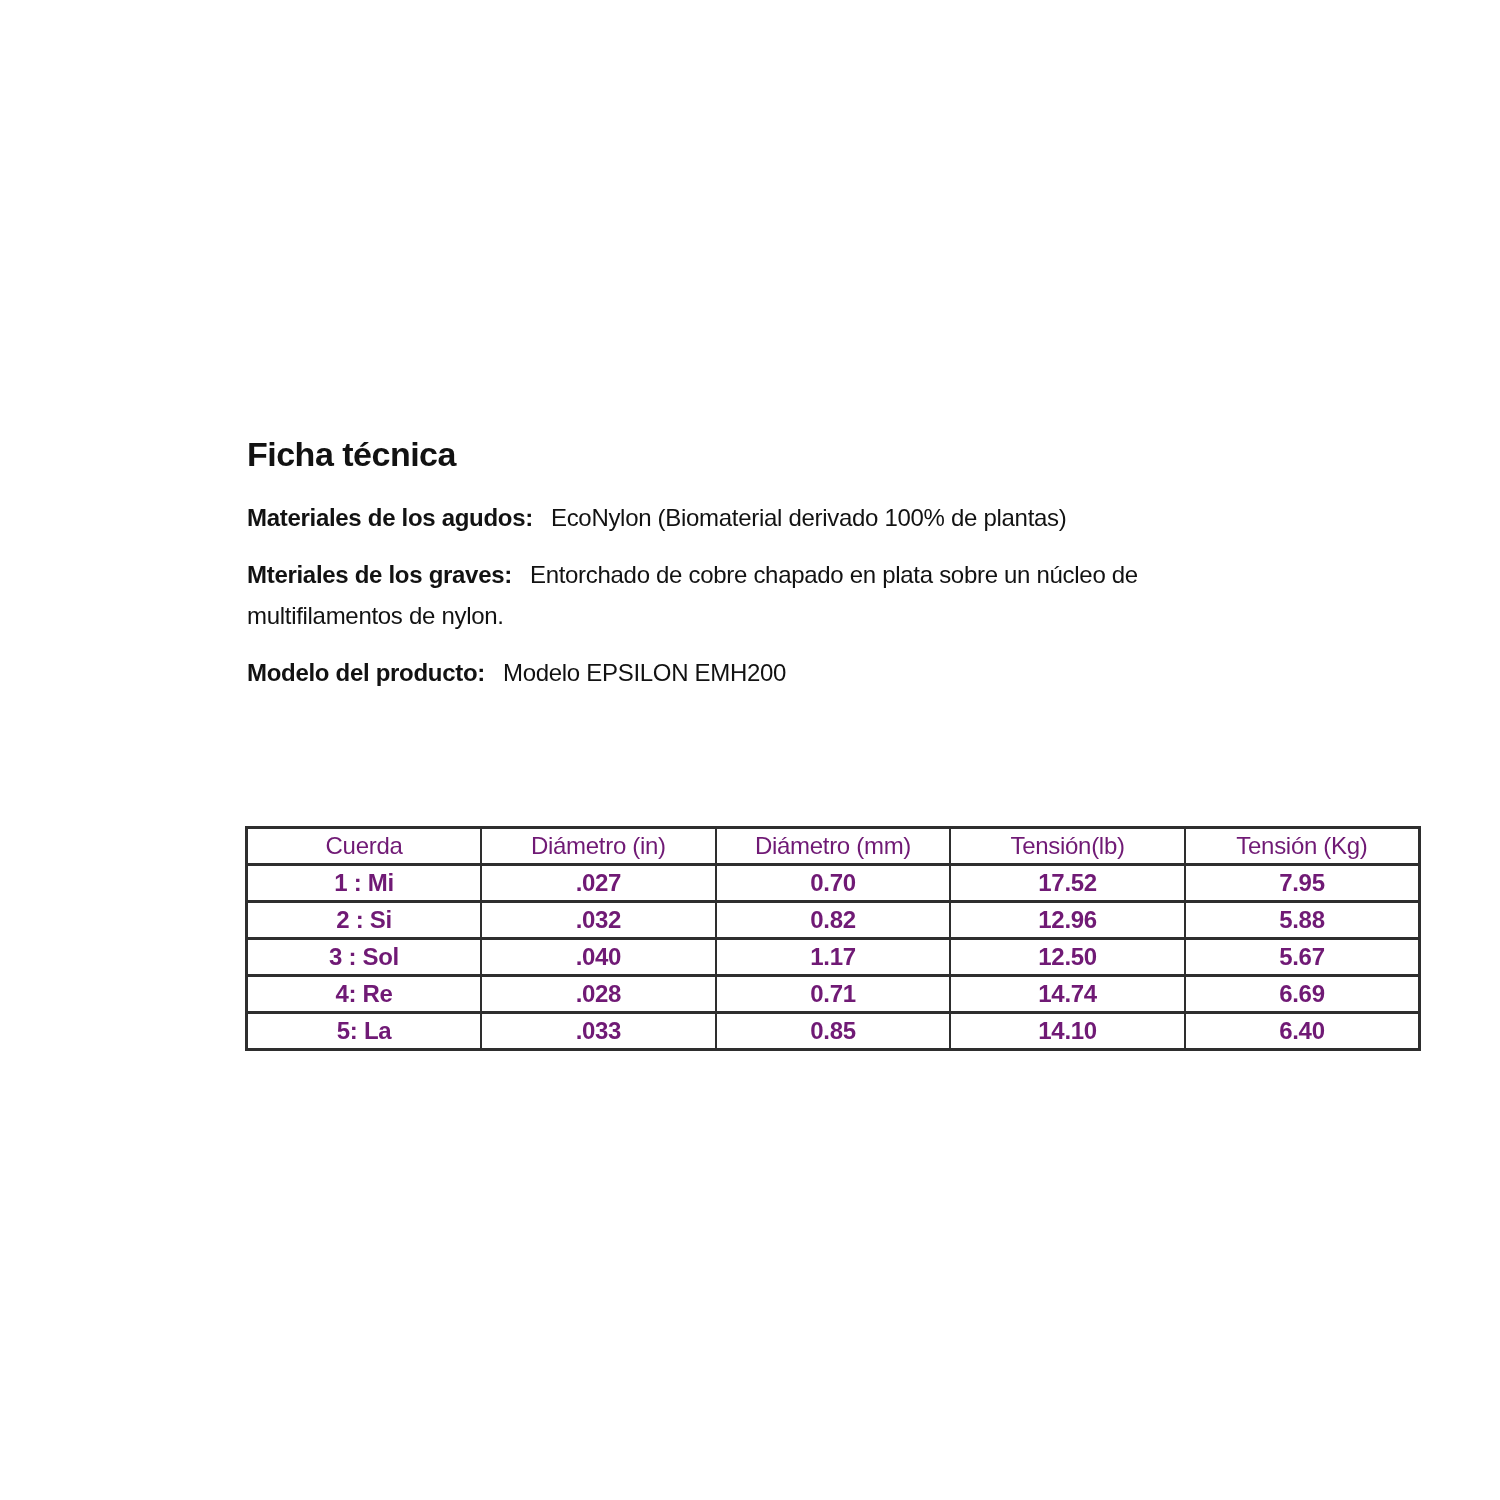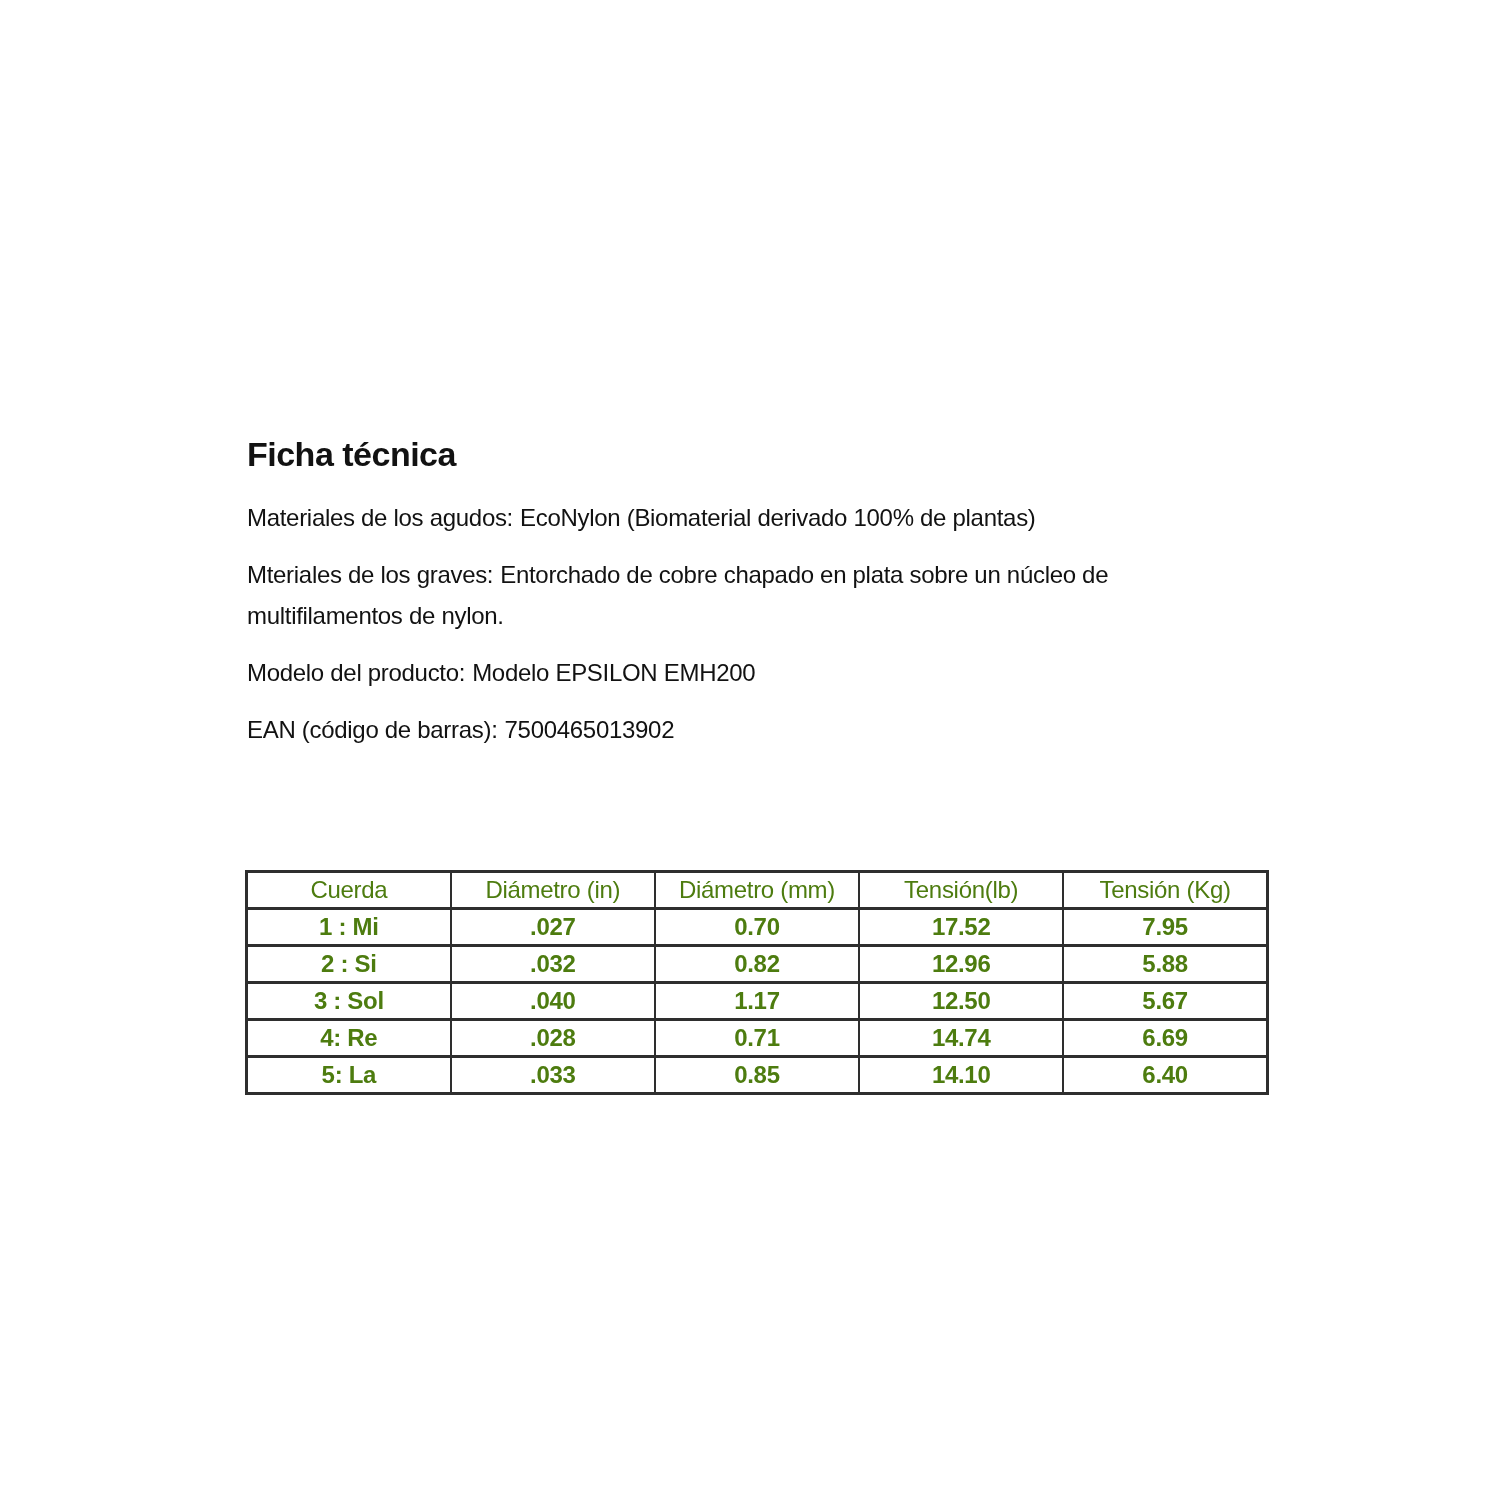--- a/index.html
+++ b/index.html
@@ -25,36 +25,36 @@
   }
   .spec {
     position: absolute;
     left: 247px;
     max-width: 1100px;
     font-size: 24px;
     line-height: 41px;
     letter-spacing: -0.3px;
     white-space: pre-line;
   }
-  .spec .lbl { font-weight: 400; margin-right: 7px; }
+  .spec .lbl { font-weight: 700; margin-right: 18px; }
   .spec-1 { top: 497px; }
   .spec-2 { top: 554px; }
   .spec-3 { top: 652px; }
   .spec-4 { top: 709px; }
   .spec-table {
     position: absolute;
     left: 245px;
-    top: 870px;
-    width: 1024px;
+    top: 826px;
+    width: 1176px;
     border-collapse: collapse;
     table-layout: fixed;
     border: 3px solid #2e2e2e;
     font-size: 24px;
     letter-spacing: -0.3px;
-    color: #4d7c0f;
+    color: #701a75;
   }
   .spec-table th, .spec-table td {
     border: solid #2e2e2e;
     border-width: 3px 2px;
     height: 37px;
     text-align: center;
     vertical-align: middle;
     overflow: hidden;
   }
   .spec-table th { font-weight: 400; }
@@ -67,21 +67,20 @@
 
   <h1 class="title">Ficha técnica</h1>
 
   <p class="spec spec-1"><span class="lbl">Materiales de los agudos:</span><span class="val">EcoNylon (Biomaterial derivado 100% de plantas)</span></p>
 
   <p class="spec spec-2"><span class="lbl">Mteriales de los graves:</span><span class="val">Entorchado de cobre chapado en plata sobre un núcleo de
 multifilamentos de nylon.</span></p>
 
   <p class="spec spec-3"><span class="lbl">Modelo del producto:</span><span class="val">Modelo EPSILON EMH200</span></p>
 
-  <p class="spec spec-4"><span class="lbl">EAN (código de barras):</span><span class="val">7500465013902</span></p>
 
   <table class="spec-table">
     <thead>
       <tr>
         <th>Cuerda</th>
         <th>Diámetro (in)</th>
         <th>Diámetro (mm)</th>
         <th>Tensión(lb)</th>
         <th>Tensión (Kg)</th>
       </tr>

